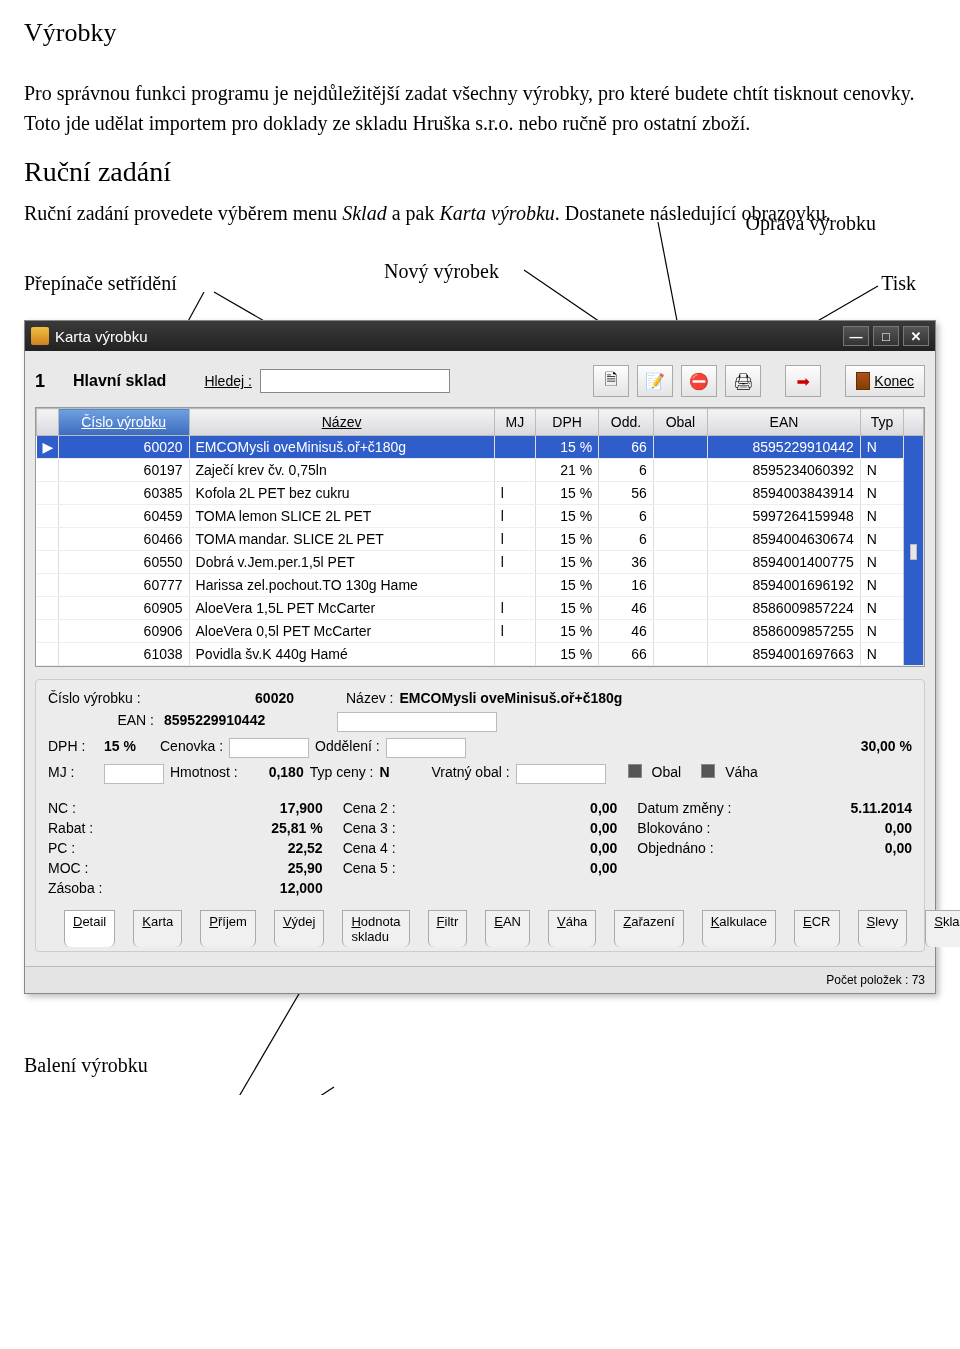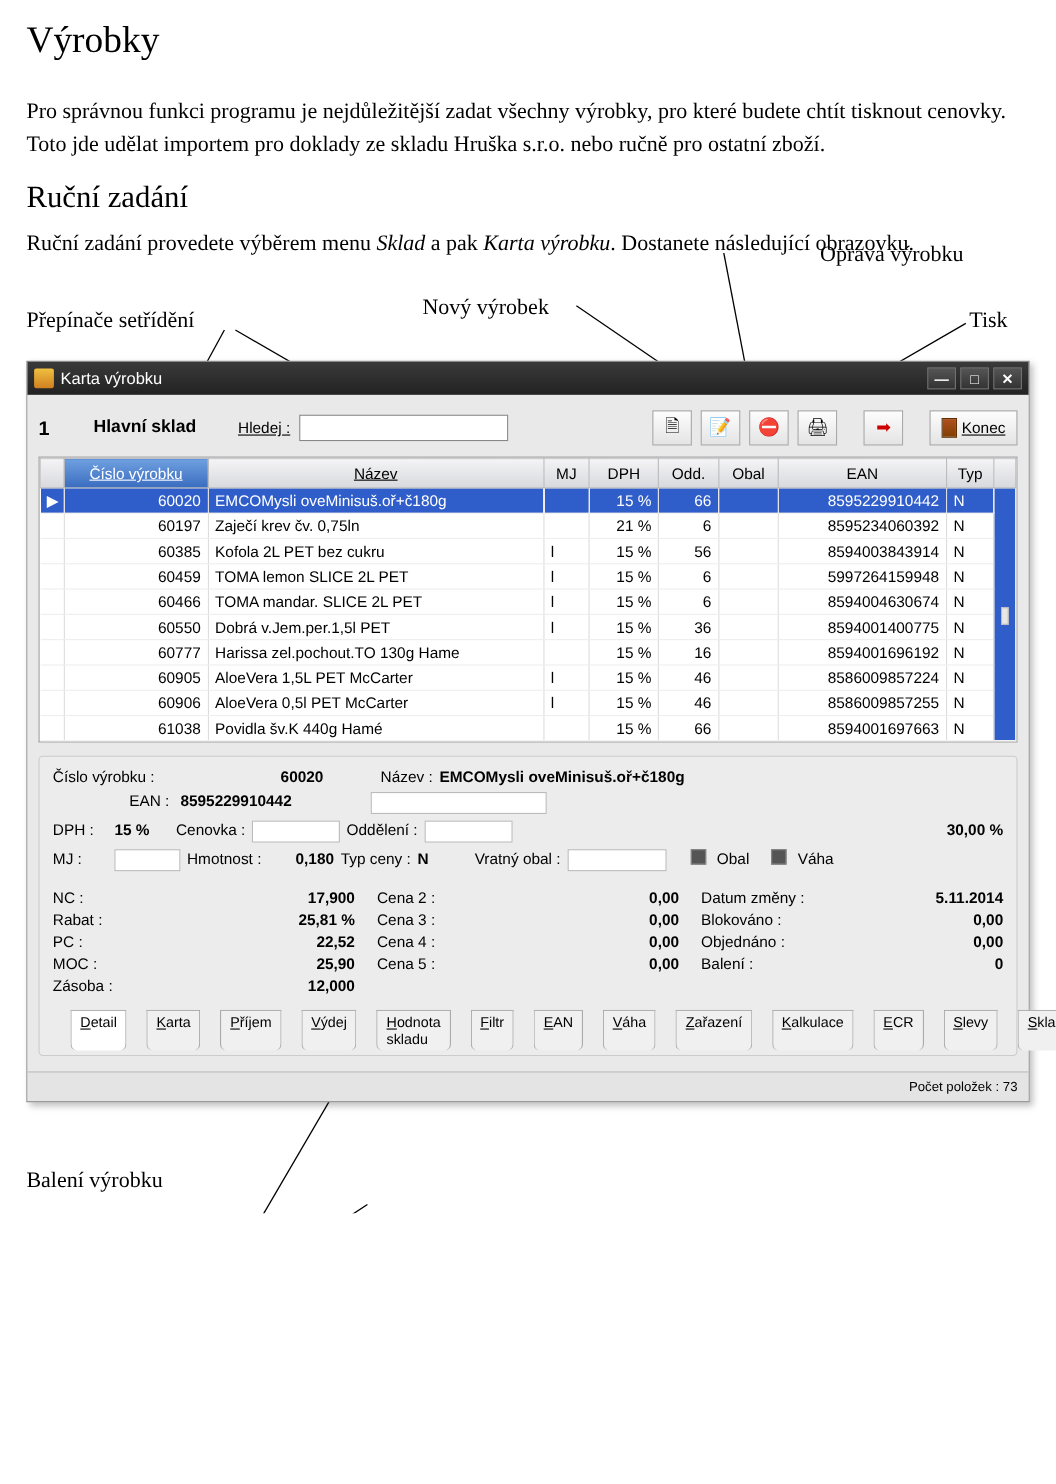--- a/index.html
+++ b/index.html
@@ -5,21 +5,21 @@
   * { box-sizing: border-box; }
   body {
     font-family: "Liberation Serif", "Times New Roman", serif;
     font-size: 20px;
     margin: 0;
     padding: 18px 24px;
     background: #fff;
     color: #000;
     width: 960px;
   }
-  h1 { font-size: 34px; font-weight: normal; margin: 0 0 30px 0; }
+  h1 { font-size: 26px; font-weight: normal; margin: 0 0 30px 0; }
   h2 { font-size: 28px; font-weight: normal; margin: 18px 0 10px 0; }
   p { margin: 0 0 14px 0; line-height: 1.5; }
   em { font-style: italic; }
 
   .annot-row {
     position: relative;
     height: 70px;
     margin-top: 10px;
   }
   .annot-label {
@@ -72,21 +72,21 @@
     display: flex;
     align-items: center;
     gap: 8px;
     padding: 4px 0 10px 0;
   }
   .sklad-no {
     font-weight: bold;
     font-size: 18px;
     width: 30px;
   }
-  .sklad-name { font-weight: bold; font-size: 16px; margin-left: 12px; }
+  .sklad-name { font-weight: bold; font-size: 16px; }
   .hledej-label { margin-left: 30px; text-decoration: underline; }
   .hledej-input {
     width: 190px; height: 24px;
     background: #fff; border: 1px solid #888;
     padding: 2px 4px;
   }
   .spacer { flex: 1; }
   .tool-btn {
     width: 36px; height: 32px;
     background: linear-gradient(#fdfdfd,#e4e4e4);
@@ -516,24 +516,20 @@
               <span class="price-val">5.11.2014</span>
             </div>
             <div class="price-row">
               <span class="price-lab">Blokováno :</span>
               <span class="price-val">0,00</span>
             </div>
             <div class="price-row">
               <span class="price-lab">Objednáno :</span>
               <span class="price-val">0,00</span>
             </div>
-            <div class="price-row">
-              <span class="price-lab">Balení :</span>
-              <span class="price-val">0</span>
-            </div>
           </div>
       </div>
 
       <div class="tabs-bottom" id="tabs-bottom">
           <span class="btab active"><span style="text-decoration:underline;">D</span>etail</span>
           <span class="btab"><span style="text-decoration:underline;">K</span>arta</span>
           <span class="btab"><span style="text-decoration:underline;">P</span>říjem</span>
           <span class="btab"><span style="text-decoration:underline;">V</span>ýdej</span>
           <span class="btab"><span style="text-decoration:underline;">H</span>odnota skladu</span>
           <span class="btab"><span style="text-decoration:underline;">F</span>iltr</span>

